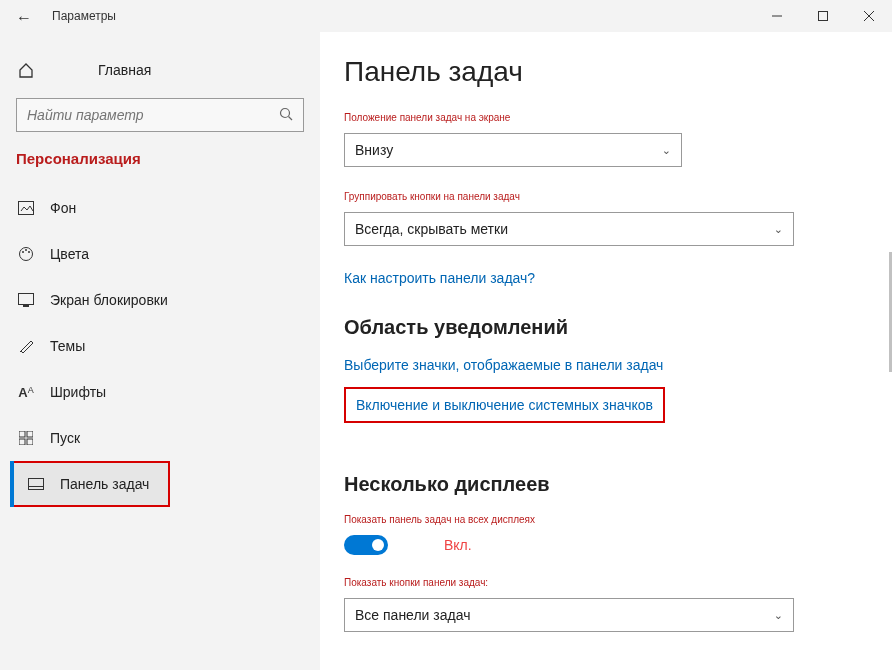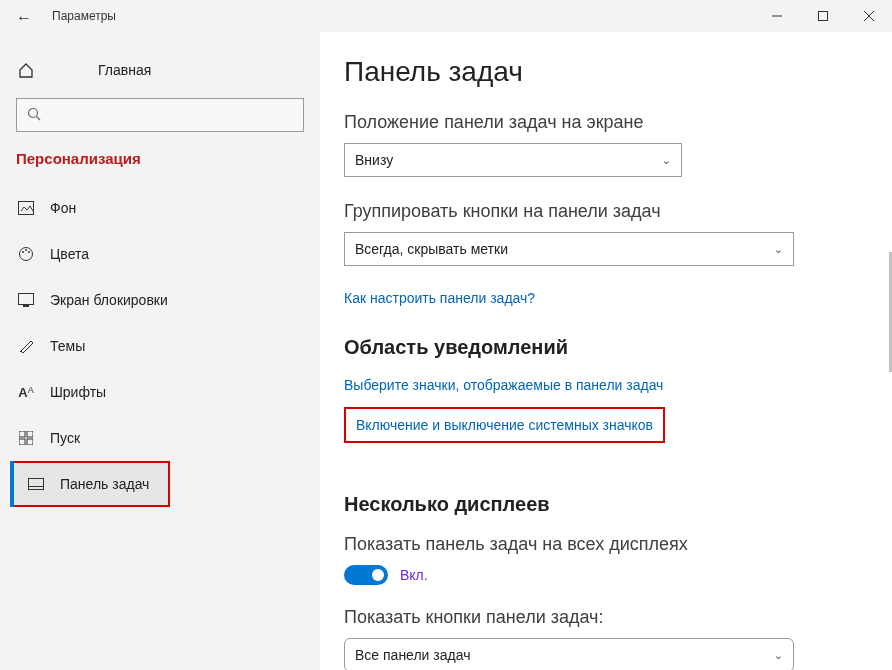--- a/index.html
+++ b/index.html
@@ -22,32 +22,32 @@
 .category { font-weight: 600; font-size: 15px; padding: 0 16px 18px 16px; color: #b91c1c; }
 .navitem { display: flex; align-items: center; height: 46px; padding: 0 16px; font-size: 14px; color: #222; position: relative; }
 .navitem .ico { width: 20px; margin-right: 14px; display: flex; justify-content: center; font-size: 15px; color: #333; }
 .navitem.active { background: #e6e6e6; }
 .navitem.active::before { content: ""; position: absolute; left: 0; top: 0; bottom: 0; width: 4px; background: #0078d4; }
 .navitem.redbox { outline: 2px solid #d60000; outline-offset: -2px; }
 .redbox-wrap { padding: 0 150px 0 10px; }
 
 .main { flex: 1; padding: 24px 30px 0 24px; overflow-y: auto; position: relative; }
 .main h1 { font-size: 28px; font-weight: 400; color: #222; margin-bottom: 24px; }
-.label { font-size: 18px; color: #404040; margin-bottom: 10px; }
+.label { font-size: 10px; color: #b91c1c; margin-bottom: 10px; }
 .dropdown { height: 34px; border: 1px solid #999; display: flex; align-items: center; padding: 0 10px; font-size: 14px; color: #222; margin-bottom: 24px; position: relative; background: #fff; }
 .dropdown .chev { margin-left: auto; font-size: 11px; color: #555; }
 .dd-narrow { width: 338px; justify-content: center; }
 .dd-wide { width: 450px; }
 .link { color: #0066b4; font-size: 14px; margin-bottom: 14px; display: block; }
 .link.boxed { border: 2px solid #d60000; padding: 8px 10px; display: inline-block; margin-bottom: 20px; text-align: center; }
 .section-h { font-size: 20px; font-weight: 700; color: #222; margin: 30px 0 18px 0; }
 .toggle-row { display: flex; align-items: center; margin-bottom: 22px; }
 .toggle { width: 44px; height: 20px; border-radius: 10px; background: #0078d4; position: relative; margin-right: 12px; }
 .toggle .knob { width: 12px; height: 12px; border-radius: 50%; background: #fff; position: absolute; right: 4px; top: 4px; }
-.toggle-label { font-size: 14px; color: #6d28d9; }
+.toggle-label { font-size: 14px; color: #ef4444; margin-left: 44px; }
 
 .scroll-indicator { position: absolute; right: 0; top: 252px; width: 3px; height: 120px; background: #c1c1c1; }
 </style>
 </head>
 <body>
 
 <div class="titlebar">
   <div class="back">←</div>
   <div class="title">Параметры</div>
   <div class="controls">
@@ -74,20 +74,21 @@
   <div class="sidebar">
     <div class="home">
       <span class="ico">
         <svg width="16" height="16">
             <path d="M2 8 L8 2 L14 8 L14 15 L2 15 Z" fill="none" stroke="#333" stroke-width="1.3"></path>
           </svg>
       </span>
       <span>Главная</span>
     </div>
     <div class="searchbox">
+      <input placeholder="Найти параметр" style="">
       <span class="mag">
         <svg width="14" height="14">
             <circle cx="6" cy="6" r="4.5" fill="none" stroke="#666" stroke-width="1.2"></circle>
             <line x1="9.5" y1="9.5" x2="13" y2="13" stroke="#666" stroke-width="1.2"></line>
           </svg>
       </span>
     </div>
     <div class="category">Персонализация</div>
 
     <div class="navitem">
@@ -183,20 +184,20 @@
     <div class="section-h">Несколько дисплеев</div>
     <div class="label">Показать панель задач на всех дисплеях</div>
     <div class="toggle-row">
       <div class="toggle">
         <div class="knob"></div>
       </div>
       <span class="toggle-label">Вкл.</span>
     </div>
 
     <div class="label">Показать кнопки панели задач:</div>
-    <div class="dropdown dd-wide" style="margin-bottom:6px;border-radius:6px;">
+    <div class="dropdown dd-wide" style="margin-bottom:6px;">
       <span>Все панели задач</span>
       <span class="chev">⌄</span>
     </div>
   </div>
 </div>
 
 <div class="scroll-indicator"></div>
 
 </body></html>

